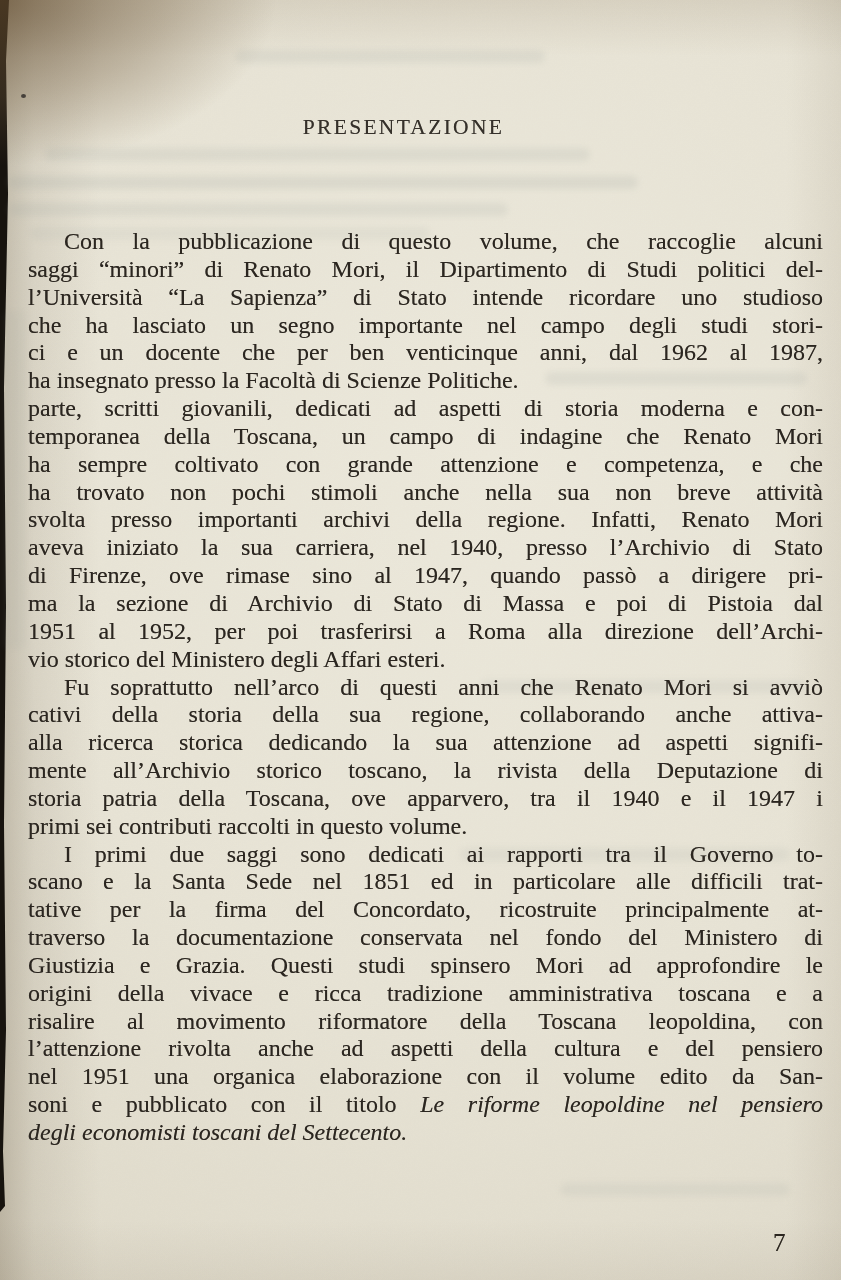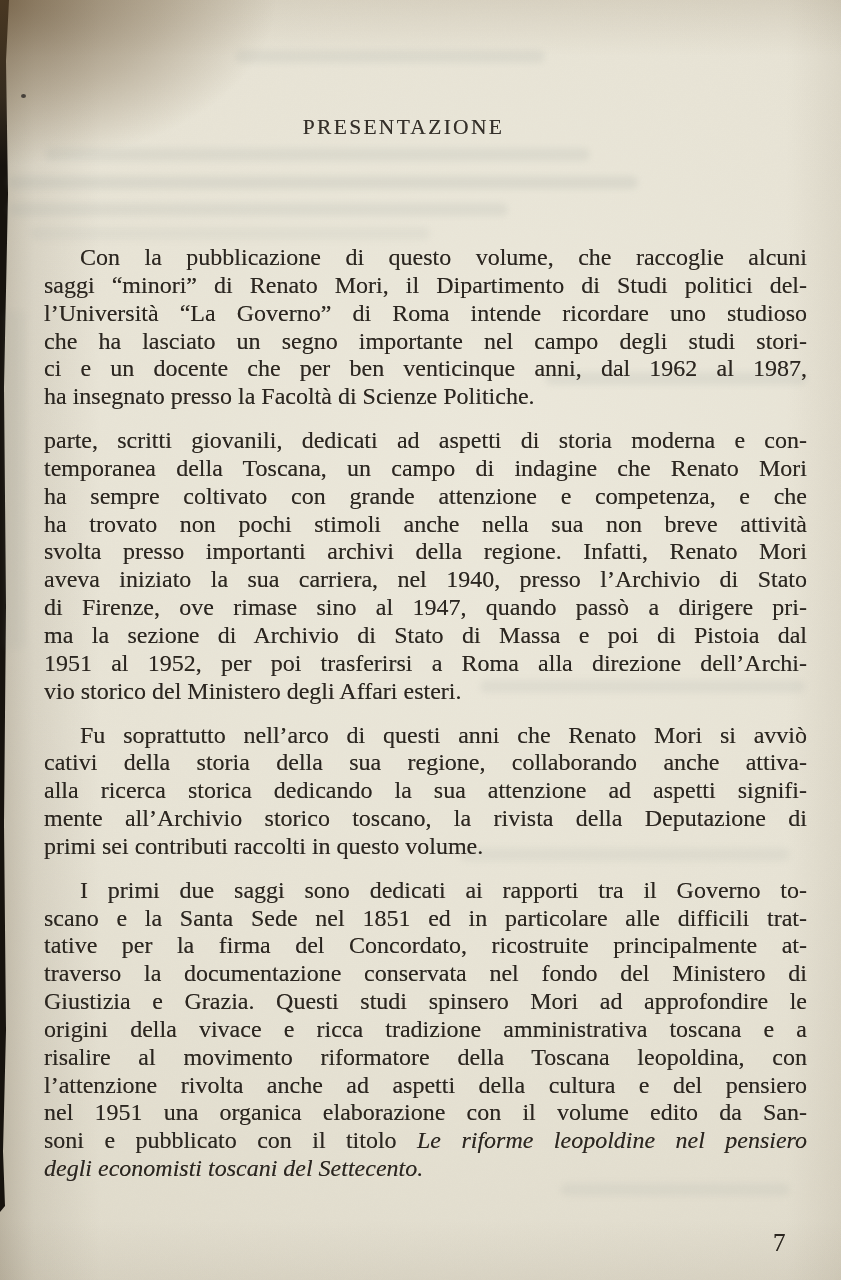--- a/index.html
+++ b/index.html
@@ -43,21 +43,21 @@
     position:absolute;top:113px;left:28px;width:795px;margin:2px;
     transform:translateX(-24px);
     text-align:center;font-weight:normal;
     font-size:21.5px;letter-spacing:2.3px;
     color:#35302a;text-shadow:0 0 .5px rgba(53,48,42,.55);
   }
   .text-block{
     position:absolute;top:228px;left:28px;width:795px;
     font-size:24px;color:#2b2620;text-shadow:0 0 .4px rgba(43,38,32,.5);
   }
-  .para{margin:16px;}
+  .para{margin:0;}
   .line{
     height:27.85px;line-height:27.85px;overflow:hidden;
     text-align:justify;text-align-last:justify;
   }
   .line.first{text-indent:36px;}
   .line.lastline{text-align-last:left;}
   .it{font-style:italic;}
   .page-number{
     position:absolute;top:1229px;left:773px;
     font-size:25px;color:#2b2620;text-shadow:0 0 .4px rgba(43,38,32,.5);
@@ -89,21 +89,21 @@
   <div class="ghost" style="left:480px;top:680px;width:325px;opacity:.13;"></div>
   <div class="ghost" style="left:460px;top:848px;width:330px;opacity:.12;"></div>
   <div class="ghost" style="left:560px;top:1183px;width:230px;opacity:.12;"></div>
   <div class="ghost" style="left:4px;top:310px;width:22px;height:340px;opacity:.08;"></div>
 
   <h1 class="title">PRESENTAZIONE</h1>
   <div class="text-block">
       <div class="para">
         <div class="line first"><span>Con la pubblicazione di questo volume, che raccoglie alcuni</span></div>
         <div class="line"><span>saggi “minori” di Renato Mori, il Dipartimento di Studi politici del-</span></div>
-        <div class="line"><span>l’Università “La Governo” di Roma intende ricordare uno studioso</span></div>
+        <div class="line"><span>l’Università “La Sapienza” di Stato intende ricordare uno studioso</span></div>
         <div class="line"><span>che ha lasciato un segno importante nel campo degli studi stori-</span></div>
         <div class="line"><span>ci e un docente che per ben venticinque anni, dal 1962 al 1987,</span></div>
         <div class="line lastline"><span>ha insegnato presso la Facoltà di Scienze Politiche.</span></div>
       </div>
       <div class="para">
         <div class="line"><span>parte, scritti giovanili, dedicati ad aspetti di storia moderna e con-</span></div>
         <div class="line"><span>temporanea della Toscana, un campo di indagine che Renato Mori</span></div>
         <div class="line"><span>ha sempre coltivato con grande attenzione e competenza, e che</span></div>
         <div class="line"><span>ha trovato non pochi stimoli anche nella sua non breve attività</span></div>
         <div class="line"><span>svolta presso importanti archivi della regione. Infatti, Renato Mori</span></div>
@@ -111,20 +111,21 @@
         <div class="line"><span>di Firenze, ove rimase sino al 1947, quando passò a dirigere pri-</span></div>
         <div class="line"><span>ma la sezione di Archivio di Stato di Massa e poi di Pistoia dal</span></div>
         <div class="line"><span>1951 al 1952, per poi trasferirsi a Roma alla direzione dell’Archi-</span></div>
         <div class="line lastline"><span>vio storico del Ministero degli Affari esteri.</span></div>
       </div>
       <div class="para">
         <div class="line first"><span>Fu soprattutto nell’arco di questi anni che Renato Mori si avviò</span></div>
         <div class="line"><span>cativi della storia della sua regione, collaborando anche attiva-</span></div>
         <div class="line"><span>alla ricerca storica dedicando la sua attenzione ad aspetti signifi-</span></div>
         <div class="line"><span>mente all’Archivio storico toscano, la rivista della Deputazione di</span></div>
+        <div class="line"><span>storia patria della Toscana, ove apparvero, tra il 1940 e il 1947 i</span></div>
         <div class="line lastline"><span>primi sei contributi raccolti in questo volume.</span></div>
       </div>
       <div class="para">
         <div class="line first"><span>I primi due saggi sono dedicati ai rapporti tra il Governo to-</span></div>
         <div class="line"><span>scano e la Santa Sede nel 1851 ed in particolare alle difficili trat-</span></div>
         <div class="line"><span>tative per la firma del Concordato, ricostruite principalmente at-</span></div>
         <div class="line"><span>traverso la documentazione conservata nel fondo del Ministero di</span></div>
         <div class="line"><span>Giustizia e Grazia. Questi studi spinsero Mori ad approfondire le</span></div>
         <div class="line"><span>origini della vivace e ricca tradizione amministrativa toscana e a</span></div>
         <div class="line"><span>risalire al movimento riformatore della Toscana leopoldina, con</span></div>

